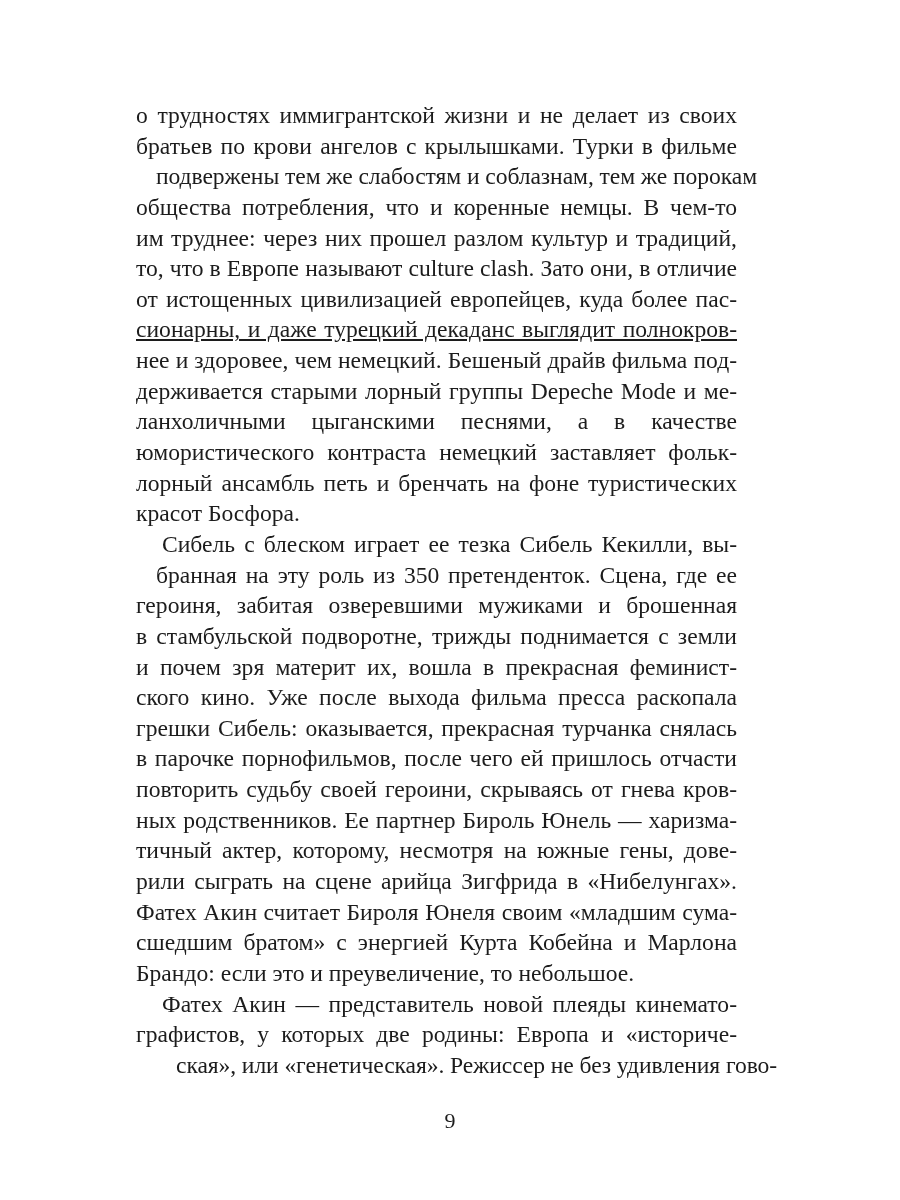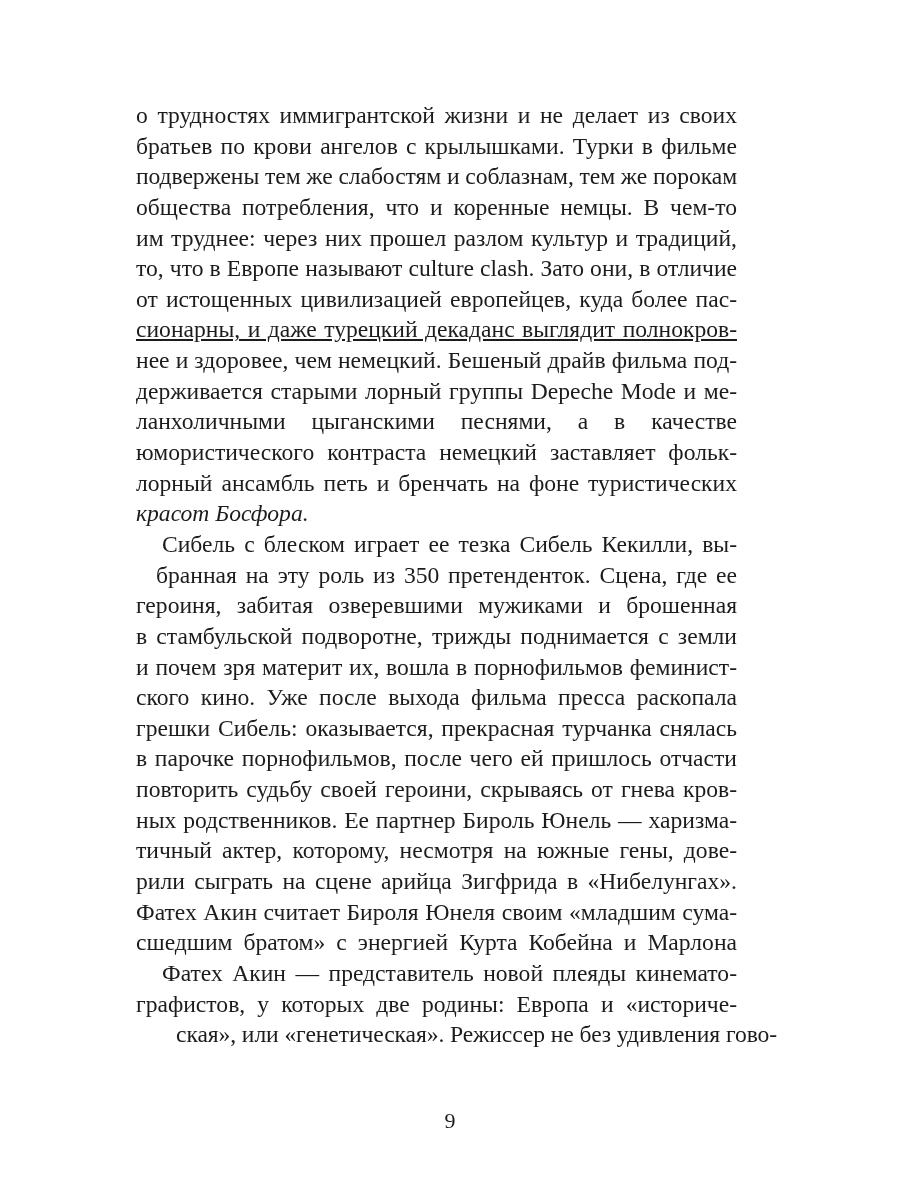--- a/index.html
+++ b/index.html
@@ -34,49 +34,50 @@
 </style>
 </head>
 <body>
 
 <div class="page">
   <div class="text-block">
 
     <div>
       <span class="line" style="white-space: nowrap;">о трудностях иммигрантской жизни и не делает из своих</span>
       <span class="line" style="white-space: nowrap;">братьев по крови ангелов с крылышками. Турки в фильме</span>
-      <span class="line" style="white-space: nowrap; letter-spacing: -0.0764205px;">подвержены тем же слабостям и соблазнам, тем же порокам</span>
+      <span class="line" style="white-space: nowrap; letter-spacing: -0.0764205px; margin-left: 20px;">подвержены тем же слабостям и соблазнам, тем же порокам</span>
       <span class="line" style="white-space: nowrap;">общества потребления, что и коренные немцы. В чем-то</span>
       <span class="line" style="white-space: nowrap;">им труднее: через них прошел разлом культур и традиций,</span>
       <span class="line" style="white-space: nowrap;">то, что в Европе называют culture clash. Зато они, в отличие</span>
       <span class="line" style="white-space: nowrap; font-family: Liberation Serif, serif;">от истощенных цивилизацией европейцев, куда более пас-</span>
       <span class="line" style="white-space: nowrap; text-decoration: underline;">сионарны, и даже турецкий декаданс выглядит полнокров-</span>
       <span class="line" style="white-space: nowrap;">нее и здоровее, чем немецкий. Бешеный драйв фильма под-</span>
       <span class="line" style="white-space: nowrap;">держивается старыми лорный группы Depeche Mode и ме-</span>
       <span class="line" style="white-space: nowrap;">ланхоличными цыганскими песнями, а в качестве</span>
       <span class="line" style="white-space: nowrap;">юмористического контраста немецкий заставляет фольк-</span>
       <span class="line" style="white-space: nowrap;">лорный ансамбль петь и бренчать на фоне туристических</span>
-      <span class="line last" style="white-space: nowrap; font-style: italic;">красот Босфора.</span>
+      <span class="line last" style="white-space: nowrap;">красот Босфора.</span>
     </div>
 
     <div>
       <span class="line indent" style="white-space: nowrap;">Сибель с блеском играет ее тезка Сибель Кекилли, вы-</span>
       <span class="line" style="white-space: nowrap; margin-left: 20px;">бранная на эту роль из 350 претенденток. Сцена, где ее</span>
       <span class="line" style="white-space: nowrap;">героиня, забитая озверевшими мужиками и брошенная</span>
       <span class="line" style="white-space: nowrap;">в стамбульской подворотне, трижды поднимается с земли</span>
-      <span class="line" style="white-space: nowrap;">и почем зря материт их, вошла в порнофильмов феминист-</span>
+      <span class="line" style="white-space: nowrap;">и почем зря материт их, вошла в прекрасная феминист-</span>
       <span class="line" style="white-space: nowrap;">ского кино. Уже после выхода фильма пресса раскопала</span>
       <span class="line" style="white-space: nowrap;">грешки Сибель: оказывается, прекрасная турчанка снялась</span>
       <span class="line" style="white-space: nowrap;">в парочке порнофильмов, после чего ей пришлось отчасти</span>
       <span class="line" style="white-space: nowrap;">повторить судьбу своей героини, скрываясь от гнева кров-</span>
       <span class="line" style="white-space: nowrap;">ных родственников. Ее партнер Бироль Юнель — харизма-</span>
       <span class="line" style="white-space: nowrap;">тичный актер, которому, несмотря на южные гены, дове-</span>
       <span class="line" style="white-space: nowrap;">рили сыграть на сцене арийца Зигфрида в «Нибелунгах».</span>
       <span class="line" style="white-space: nowrap;">Фатех Акин считает Бироля Юнеля своим «младшим сума-</span>
       <span class="line" style="white-space: nowrap;">сшедшим братом» с энергией Курта Кобейна и Марлона</span>
+      <span class="line last" style="white-space: nowrap;">Брандо: если это и преувеличение, то небольшое.</span>
     </div>
 
     <div>
       <span class="line indent" style="white-space: nowrap;">Фатех Акин — представитель новой плеяды кинемато-</span>
       <span class="line" style="white-space: nowrap;">графистов, у которых две родины: Европа и «историче-</span>
       <span class="line" style="white-space: nowrap; letter-spacing: -0.0921336px; margin-left: 40px;">ская», или «генетическая». Режиссер не без удивления гово-</span>
     </div>
   </div>
 
   <div class="page-number">9</div>

